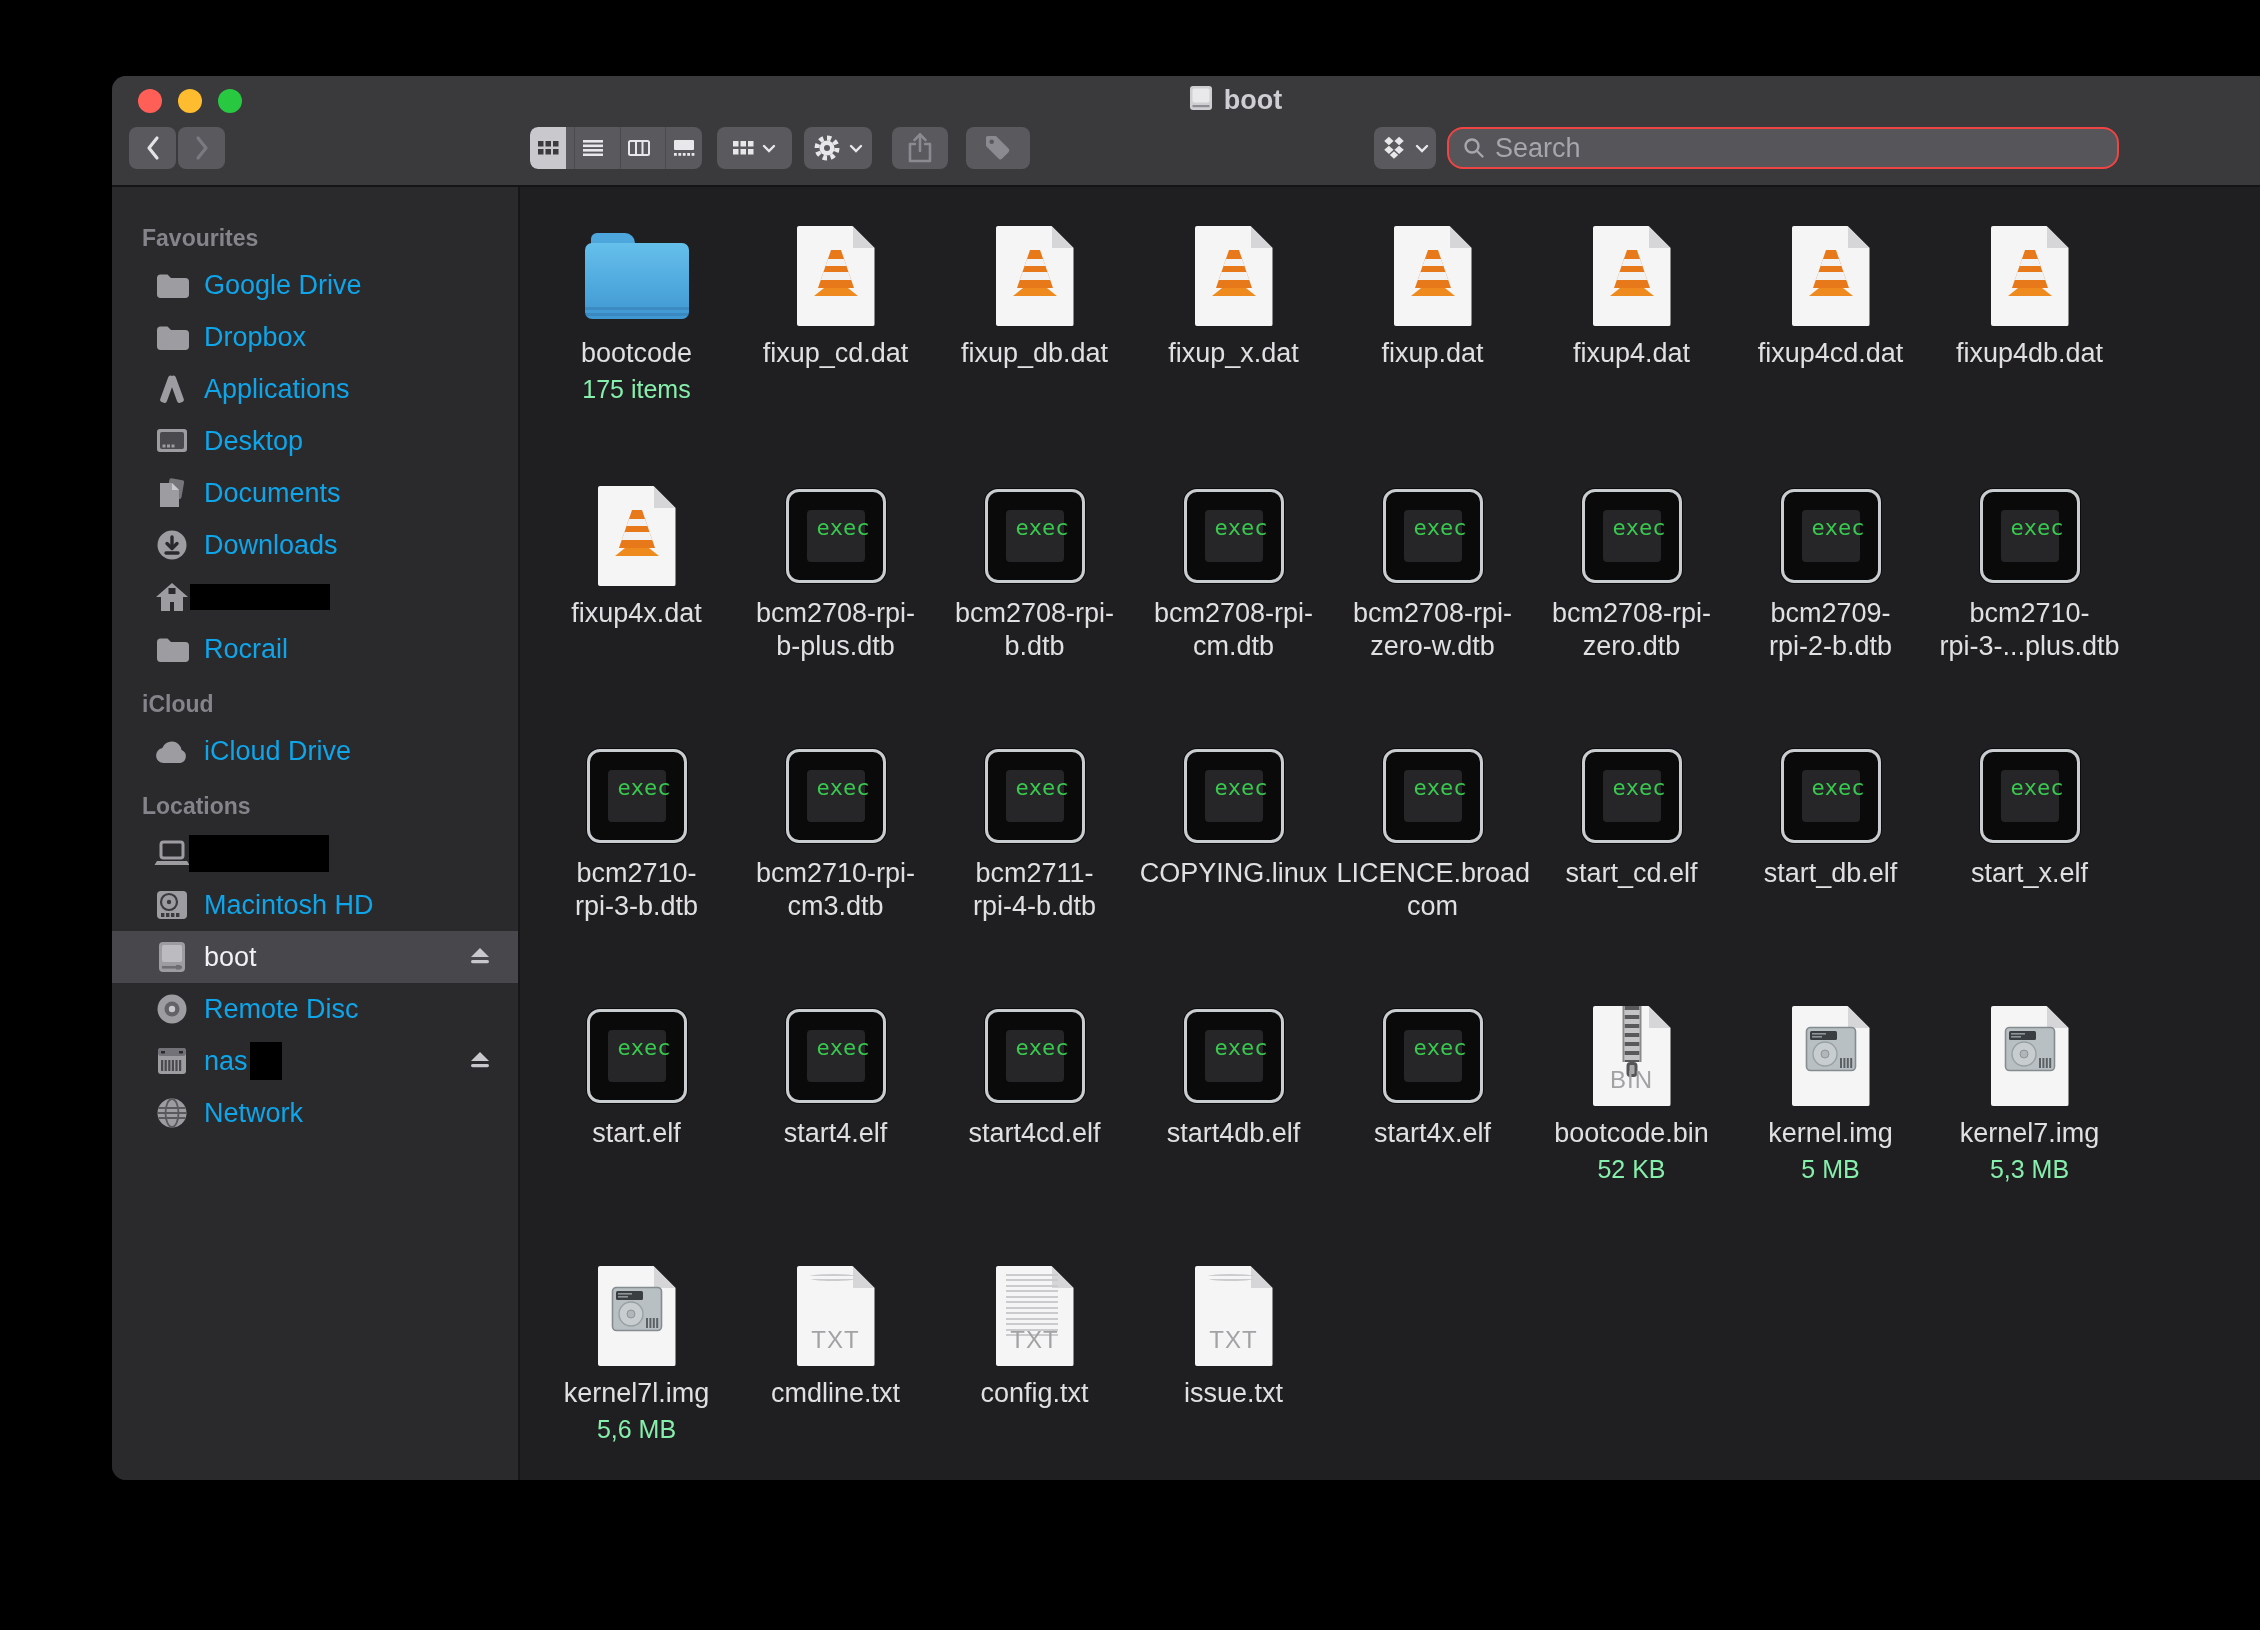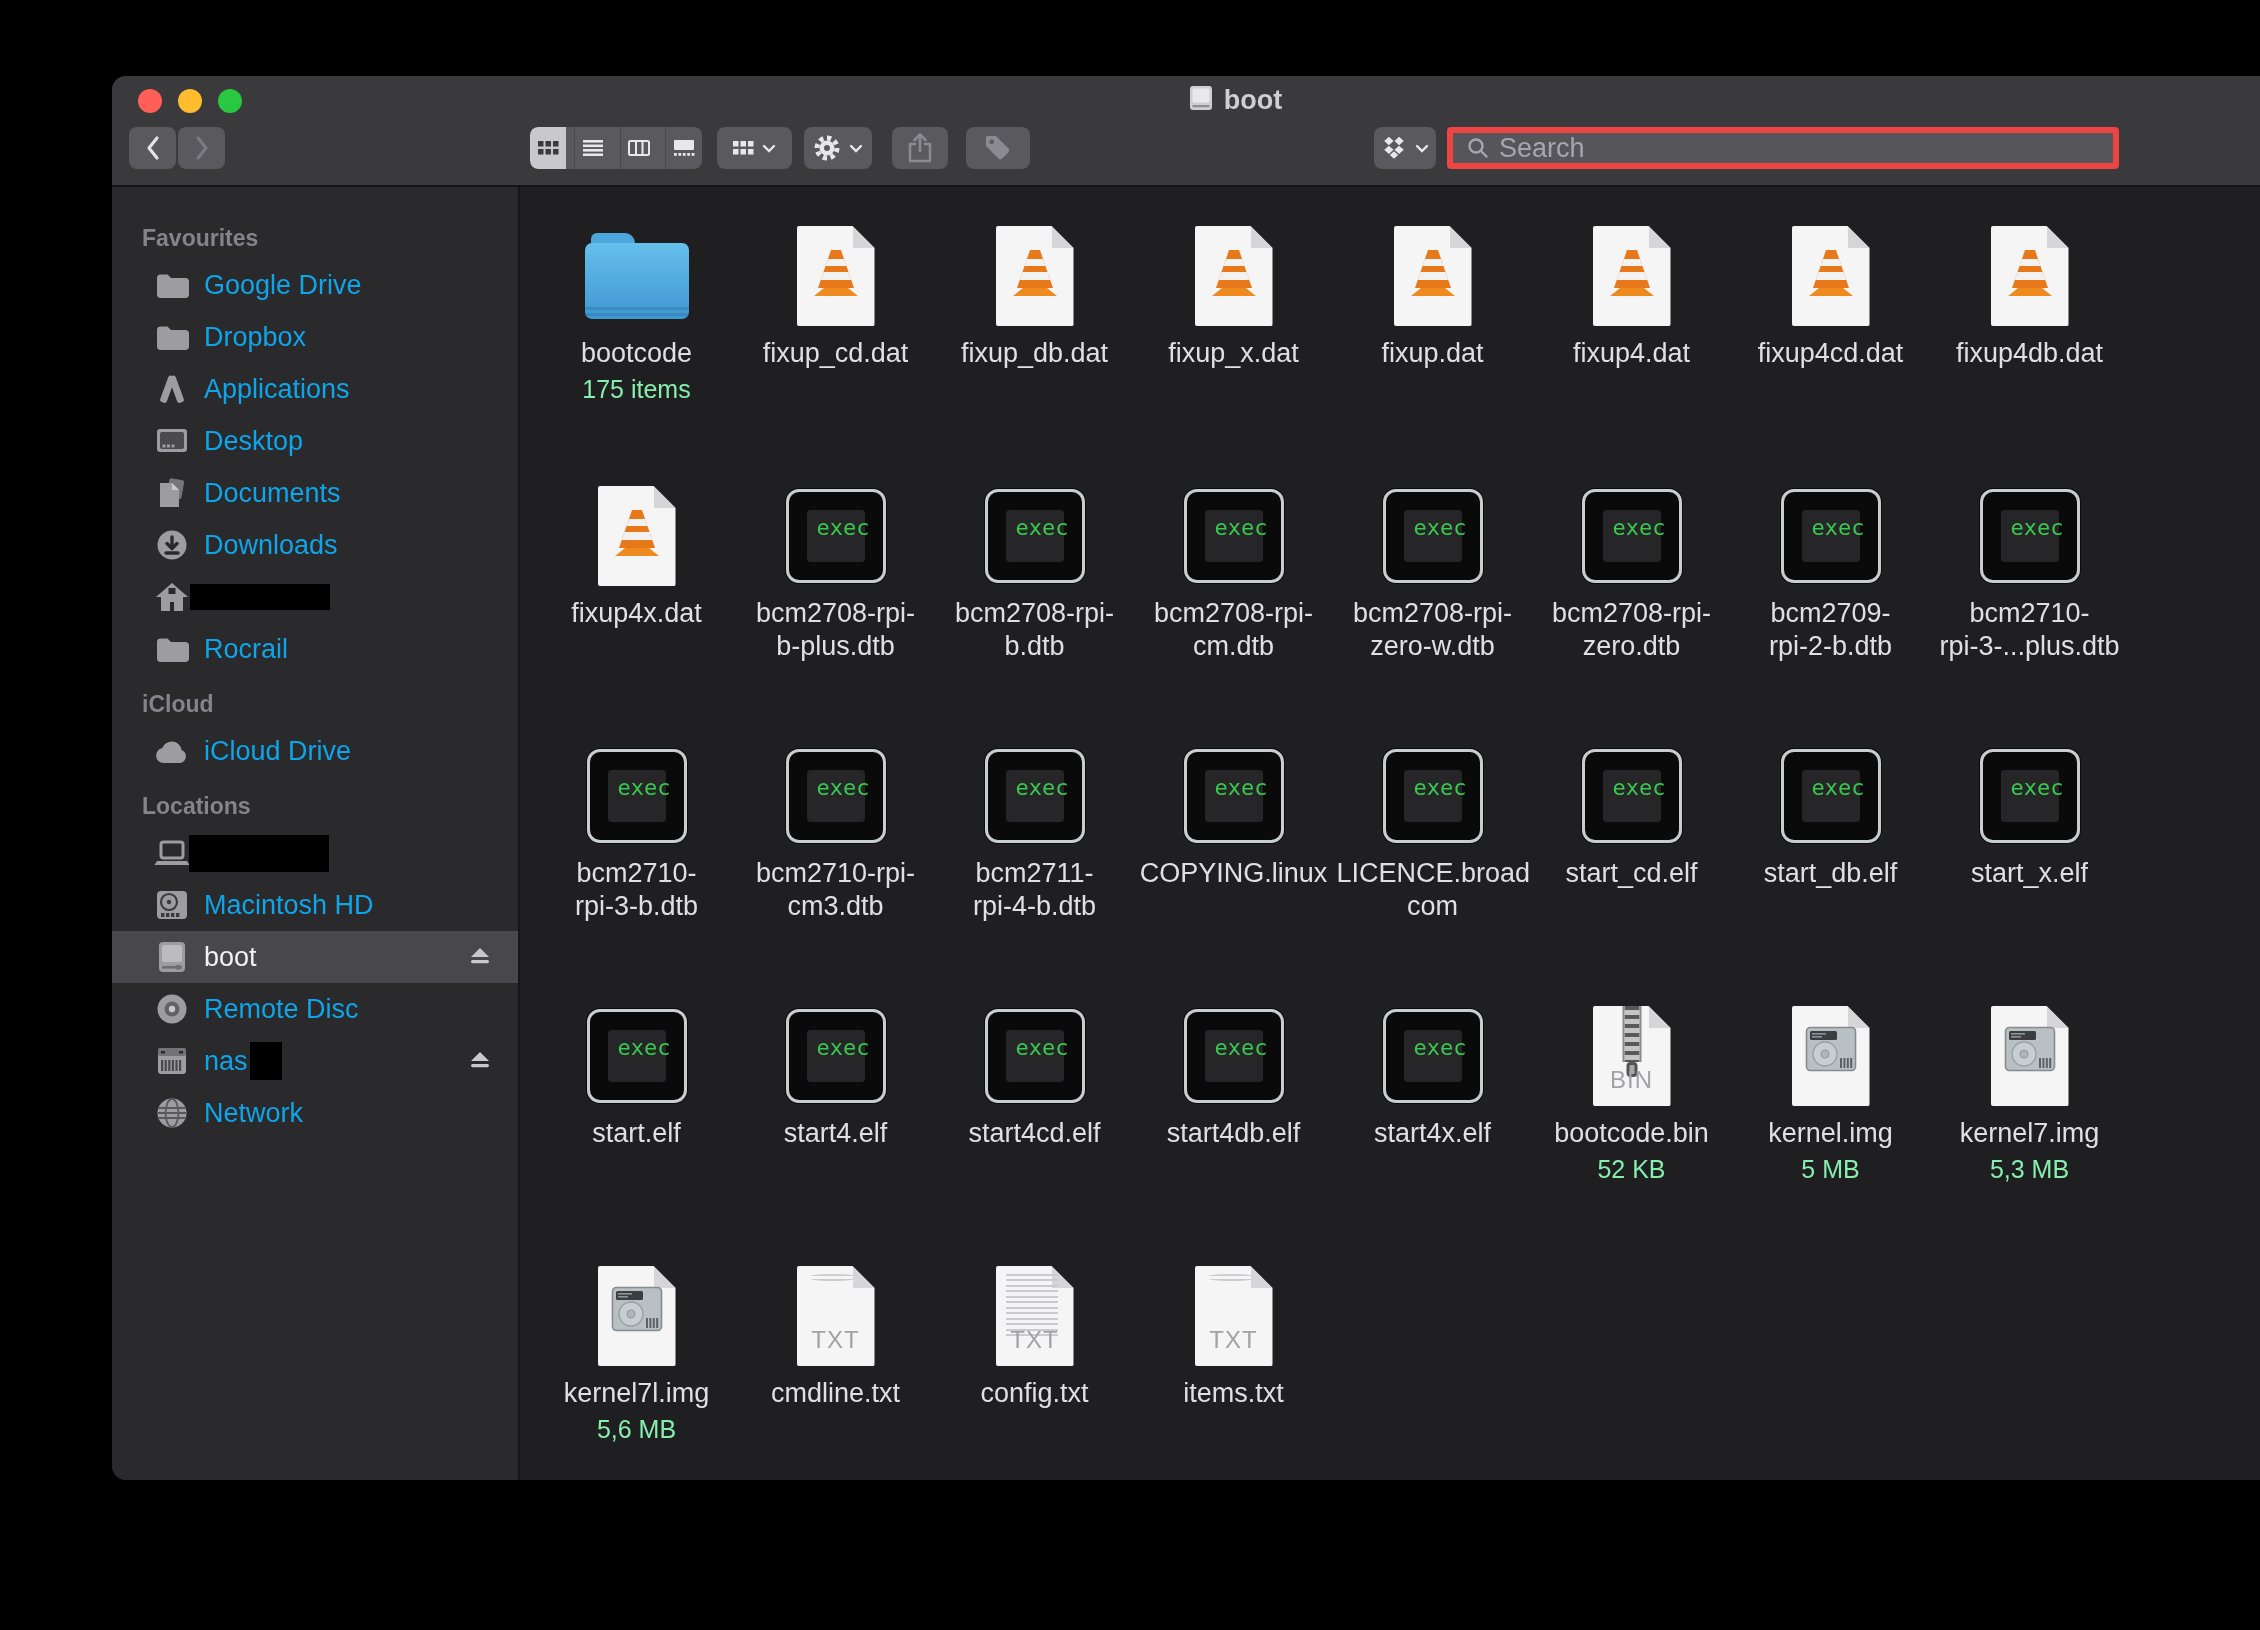--- a/index.html
+++ b/index.html
@@ -12,22 +12,22 @@
   .light{width:24px;height:24px;border-radius:50%;}
   .titlewrap{position:absolute;top:8px;left:0;right:0;display:flex;align-items:center;justify-content:center;gap:10px;}
   .title{font-size:27px;font-weight:bold;color:#cfced2;}
   .toolbar{position:absolute;top:51px;left:0;right:0;height:42px;}
   .tbtn{position:absolute;top:0;height:42px;background:#5a595e;border-radius:8px;
     display:flex;align-items:center;justify-content:center;gap:8px;box-sizing:border-box;}
   .seg{height:42px;display:flex;align-items:center;justify-content:center;flex:1;}
   .seg.active{background:#c9c8cd;border-radius:8px 0 0 8px;}
   .seg + .seg{border-left:1px solid #4a494e;}
   .searchfield{position:absolute;top:0;left:1335px;width:672px;height:42px;background:#56555a;
-    border-radius:4px;display:flex;align-items:center;padding-left:14px;gap:10px;box-sizing:border-box;
-    border:6px solid #ef4444;}
+    border-radius:16px;display:flex;align-items:center;padding-left:14px;gap:10px;box-sizing:border-box;
+    border:2px solid #ef4444;}
   .searchfield span{color:#a7a6ac;font-size:27px;}
   
   .sidebar{position:absolute;top:111px;left:0;width:408px;bottom:0;background:#2a292c;
     border-right:2px solid #161518;box-sizing:border-box;padding-top:12px;}
   .shead{margin:16px 0 6px 30px;height:28px;font-size:23px;font-weight:bold;color:#85848a;}
   .shead:first-child{margin-top:26px;}
   .srow{position:relative;height:52px;display:flex;align-items:center;padding-left:42px;box-sizing:border-box;}
   .srow.selected{background:#48474c;}
   .sicon{width:36px;height:36px;margin-right:14px;display:flex;align-items:center;justify-content:center;flex:none;}
   .slabel{font-size:27px;color:#0ea5e9;white-space:nowrap;}
@@ -926,18 +926,18 @@
         <div class="cell">
           <div class="icon-box">
   <div class="doc">
               <div class="page"></div>
               <div class="fold"></div>
     <div class="tpreview light"></div>
     <div class="dtext">TXT</div>
   </div>
 </div>
           <div class="flabel">
-            <span>items.txt</span>
+            <span>issue.txt</span>
           </div>
         </div>
       </div>
   </div>
 </div>
 
 </body></html>

